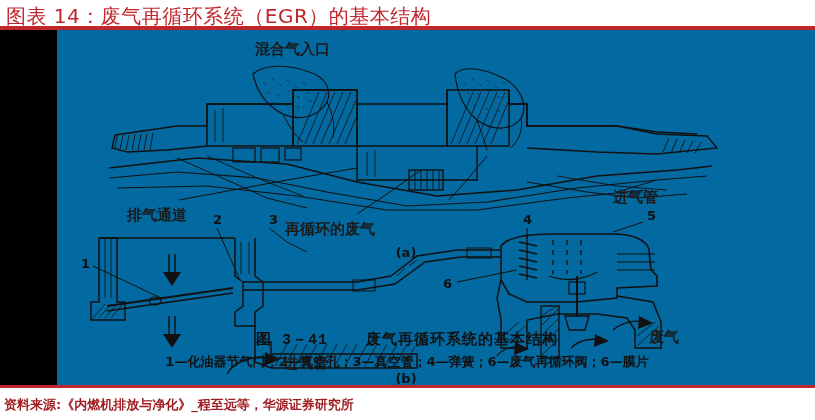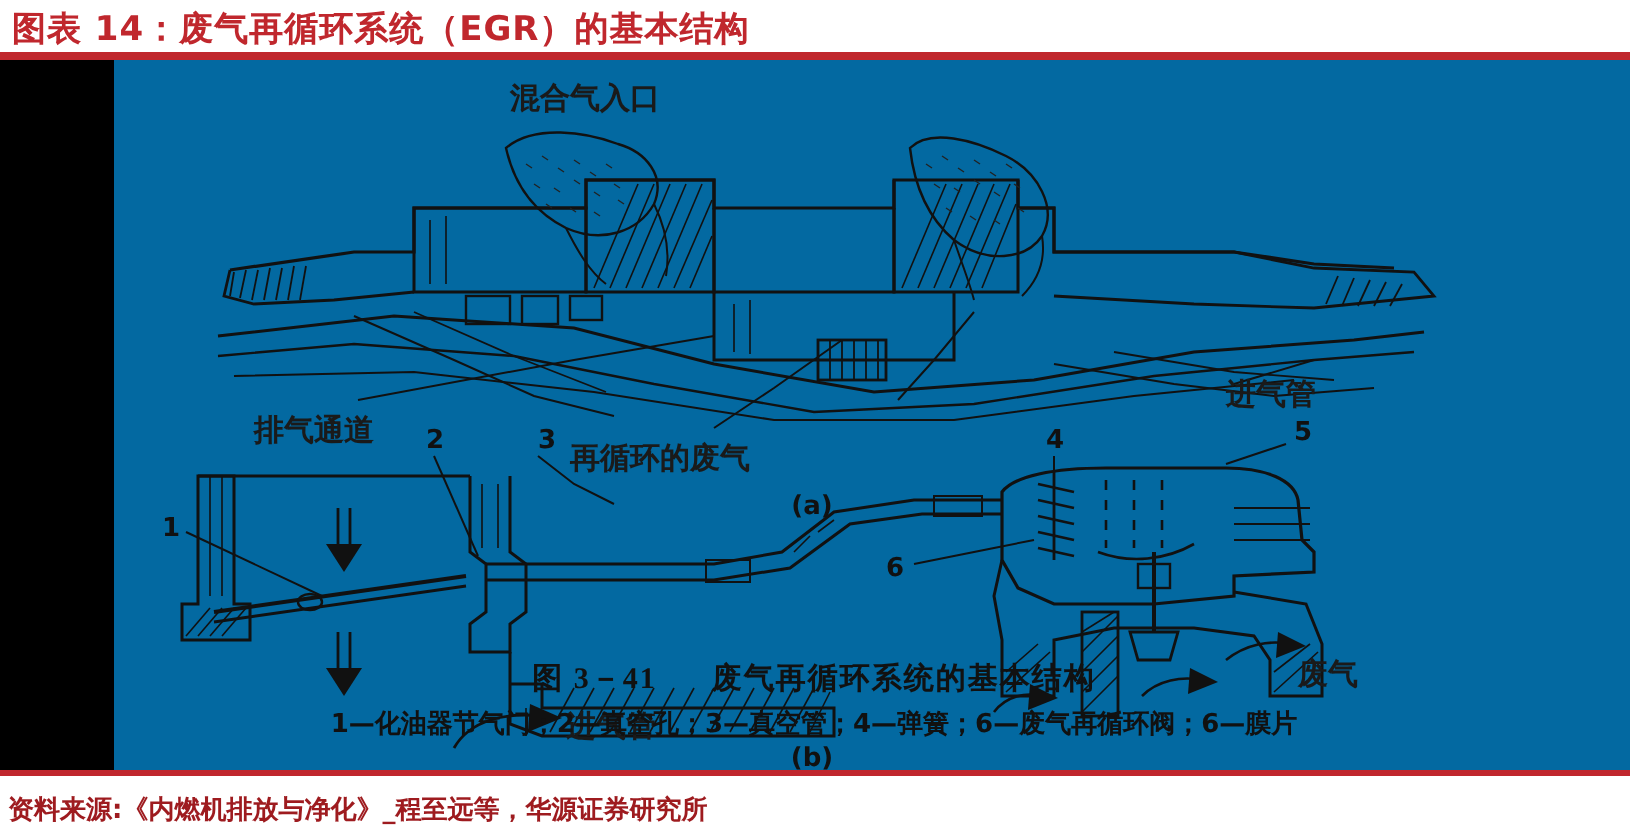--- a/index.html
+++ b/index.html
@@ -8,21 +8,21 @@
     background:#ffffff;
     font-family:"Liberation Sans","DejaVu Sans",sans-serif;
     overflow:hidden;
     position:relative;
   }
   .page{position:absolute;inset:0;background:#ffffff;}
 
   
   .title{
     position:absolute;left:6px;top:3px;
-    font-size:17px;font-weight:bold;
+    font-size:20px;font-weight:normal;
     color:#c0272d;
     letter-spacing:0.5px;
     white-space:nowrap;
     font-family:"DejaVu Sans","Liberation Sans",sans-serif;
   }
 
   
   .rule-top{
     position:absolute;left:0;top:26px;width:815px;height:4px;
     background:#c0272d;
@@ -335,21 +335,21 @@
       <text class="num" x="466" y="194" font-size="13">4</text>
       <text class="num" x="590" y="190" font-size="13">5</text>
       <text class="num" x="386" y="258" font-size="13">6</text>
 
       <text class="lbl" x="226" y="338" font-size="15">进气管</text>
       <text class="lbl" x="592" y="312" font-size="15">废气</text>
       <text class="cap" x="349" y="353" font-size="13" text-anchor="middle">(b)</text>
     </svg>
 
     <div style="position:absolute;left:0;top:300px;width:700px;text-align:center;">
-      <div style="font-size:15px;font-weight:bold;color:#111;font-family:Liberation Serif, serif;letter-spacing:1px;">
+      <div style="font-size:15px;font-weight:bold;color:#111;font-family:Liberation Mono, monospace;letter-spacing:1px;">
         <span>图 3－41</span>
         <span style="display:inline-block;width:18px;"></span>
         <span>废气再循环系统的基本结构</span>
       </div>
       <div style="font-size:13px;font-weight:bold;color:#111;margin-top:4px;font-family:'DejaVu Sans','Liberation Sans',sans-serif;white-space:nowrap;">1—化油器节气门；2—真空孔；3—真空管；4—弹簧；6—废气再循环阀；6—膜片</div>
     </div>
   </div>
 
   <div class="rule-bottom"></div>
 

